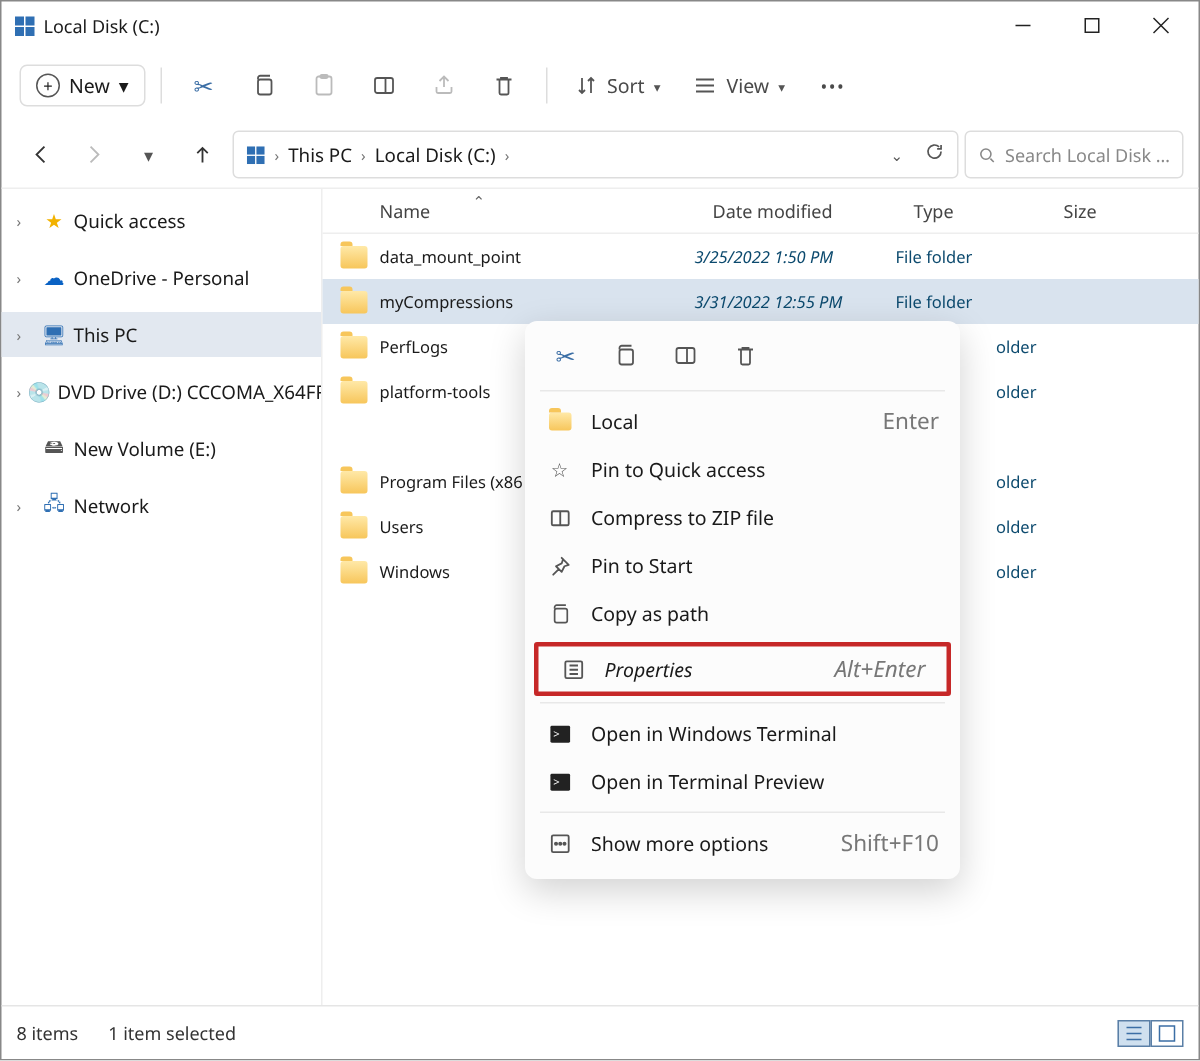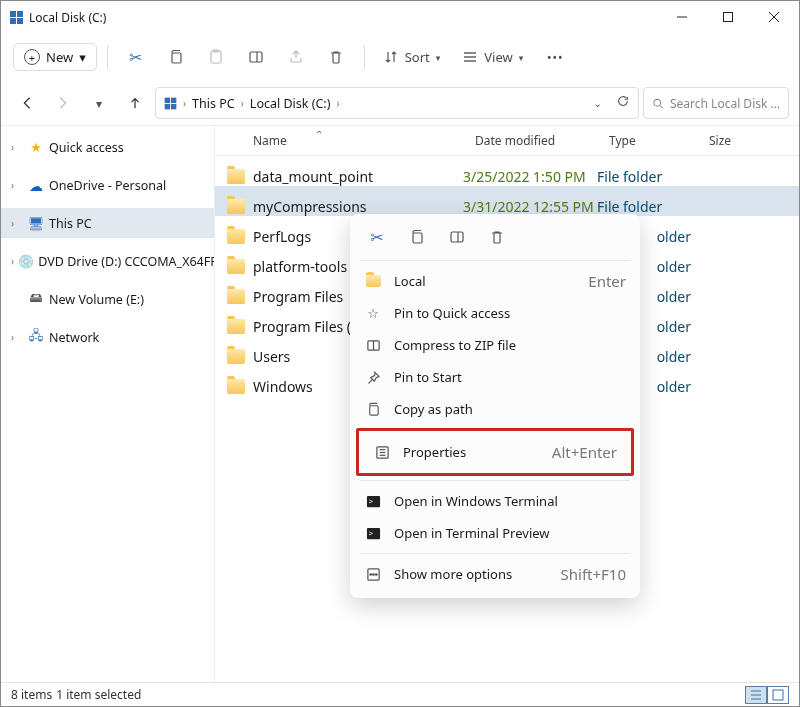--- a/index.html
+++ b/index.html
@@ -38,38 +38,38 @@
   .sb-item.selected { background:#e2e8f0; }
   .sb-gap { height:8px; }
   .content { flex:1; position:relative; }
   .headerrow { height:30px; display:flex; align-items:center; border-bottom:1px solid #eee; font-size:12px; color:#444; position:relative;}
   .headerrow .col { padding-left:12px; }
   .headerrow .c-name { flex:0 0 248px; padding-left:38px; position:relative;}
   .headerrow .c-name .sortarrow { position:absolute; left:100px; top:-5px; font-size:10px; color:#666;}
   .headerrow .c-date { flex:0 0 134px; }
   .headerrow .c-type { flex:0 0 100px; }
   .headerrow .c-size { flex:1; }
-  .row { height:30px; display:flex; align-items:flex-end; font-size:14px; }
+  .row { height:30px; display:flex; align-items:center; font-size:11px; }
   .row .c-name { flex:0 0 248px; padding-left:12px; display:flex; align-items:center; gap:8px;}
-  .row .c-date { flex:0 0 134px; color:#4d7c0f; }
+  .row .c-date { flex:0 0 134px; color:#0c4a6e;font-style:italic; }
   .row .c-type { flex:0 0 100px; color:#0c4a6e; }
   .row.selected { background:#d9e3ee; }
   .folder-ico { width:18px; height:15px; background:linear-gradient(#ffe9a8,#f7c65b); border-radius:2px; position:relative; }
   .folder-ico::before{content:"";position:absolute;top:-3px;left:0;width:8px;height:3px;background:#f7c65b;border-radius:2px 2px 0 0;}
   
   .ctxmenu { position:absolute; left:349px; top:213px; width:290px; background:#fcfcfc; border-radius:8px; box-shadow:0 8px 24px rgba(0,0,0,0.18); padding:6px 0 8px; z-index:50; }
   .ctx-iconrow { display:flex; gap:18px; padding:6px 16px 8px; color:#555; }
   .ctx-iconrow .cib { width:22px; height:22px; display:flex; align-items:center; justify-content:center;}
   .ctx-sep { height:1px; background:#e8e8e8; margin:4px 10px; }
   .ctx-item { height:32px; display:flex; align-items:center; padding:0 14px; gap:12px; font-size:13px; }
   .ctx-item .ci-ico { width:18px; display:flex; justify-content:center; color:#555;}
   .ctx-item .ci-short { margin-left:auto; color:#777; font-size:15px; }
-  .ctx-item.highlight { border:3px solid #c62828; border-radius:2px; margin:3px 6px; height:48px;}
-  
-  .statusbar { height:24px; border-top:1px solid #e5e5e5; display:flex; align-items:center; padding:0 10px; font-size:12px; gap:4px; color:#333;}
+  .ctx-item.highlight { border:3px solid #c62828; border-radius:2px; margin:3px 6px; height:36px;font-style:italic;}
+  
+  .statusbar { height:36px; border-top:1px solid #e5e5e5; display:flex; align-items:center; padding:0 10px; font-size:12px; gap:20px; color:#333;}
   .statusbar .viewicons { margin-left:auto; display:flex; gap:0; }
   .statusbar .vi { width:22px; height:18px; border:1px solid #5a7fa6; display:flex; align-items:center; justify-content:center; }
   .statusbar .vi.active { background:#cfe0ef; }
   
   .svg-ico { width:16px; height:16px; }
   .cut-ico { color:#3b6ea5; font-size:16px;}
   .star-q { color:#f2b200; font-size:13px;}
   .cloud-o { color:#0a62c4; font-size:14px;}
   .monitor-i { color:#2f6fb3; font-size:13px;}
   .disc-i { color:#6a9e3e; font-size:13px;}
@@ -303,24 +303,20 @@
       </div>
       <div class="row">
         <div class="c-name">
             <span class="folder-ico"></span>
             <span>platform-tools</span>
           </div>
         <div class="c-date"></div>
           <div class="c-type" style="text-align:right;padding-right:6px;">older</div>
       </div>
       <div class="row">
-        <div class="c-name">
-            <span class="folder-ico"></span>
-            <span>Program Files</span>
-          </div>
         <div class="c-date"></div>
           <div class="c-type" style="text-align:right;padding-right:6px;">older</div>
       </div>
       <div class="row">
         <div class="c-name">
             <span class="folder-ico"></span>
             <span>Program Files (x86</span>
           </div>
         <div class="c-date"></div>
           <div class="c-type" style="text-align:right;padding-right:6px;">older</div>

